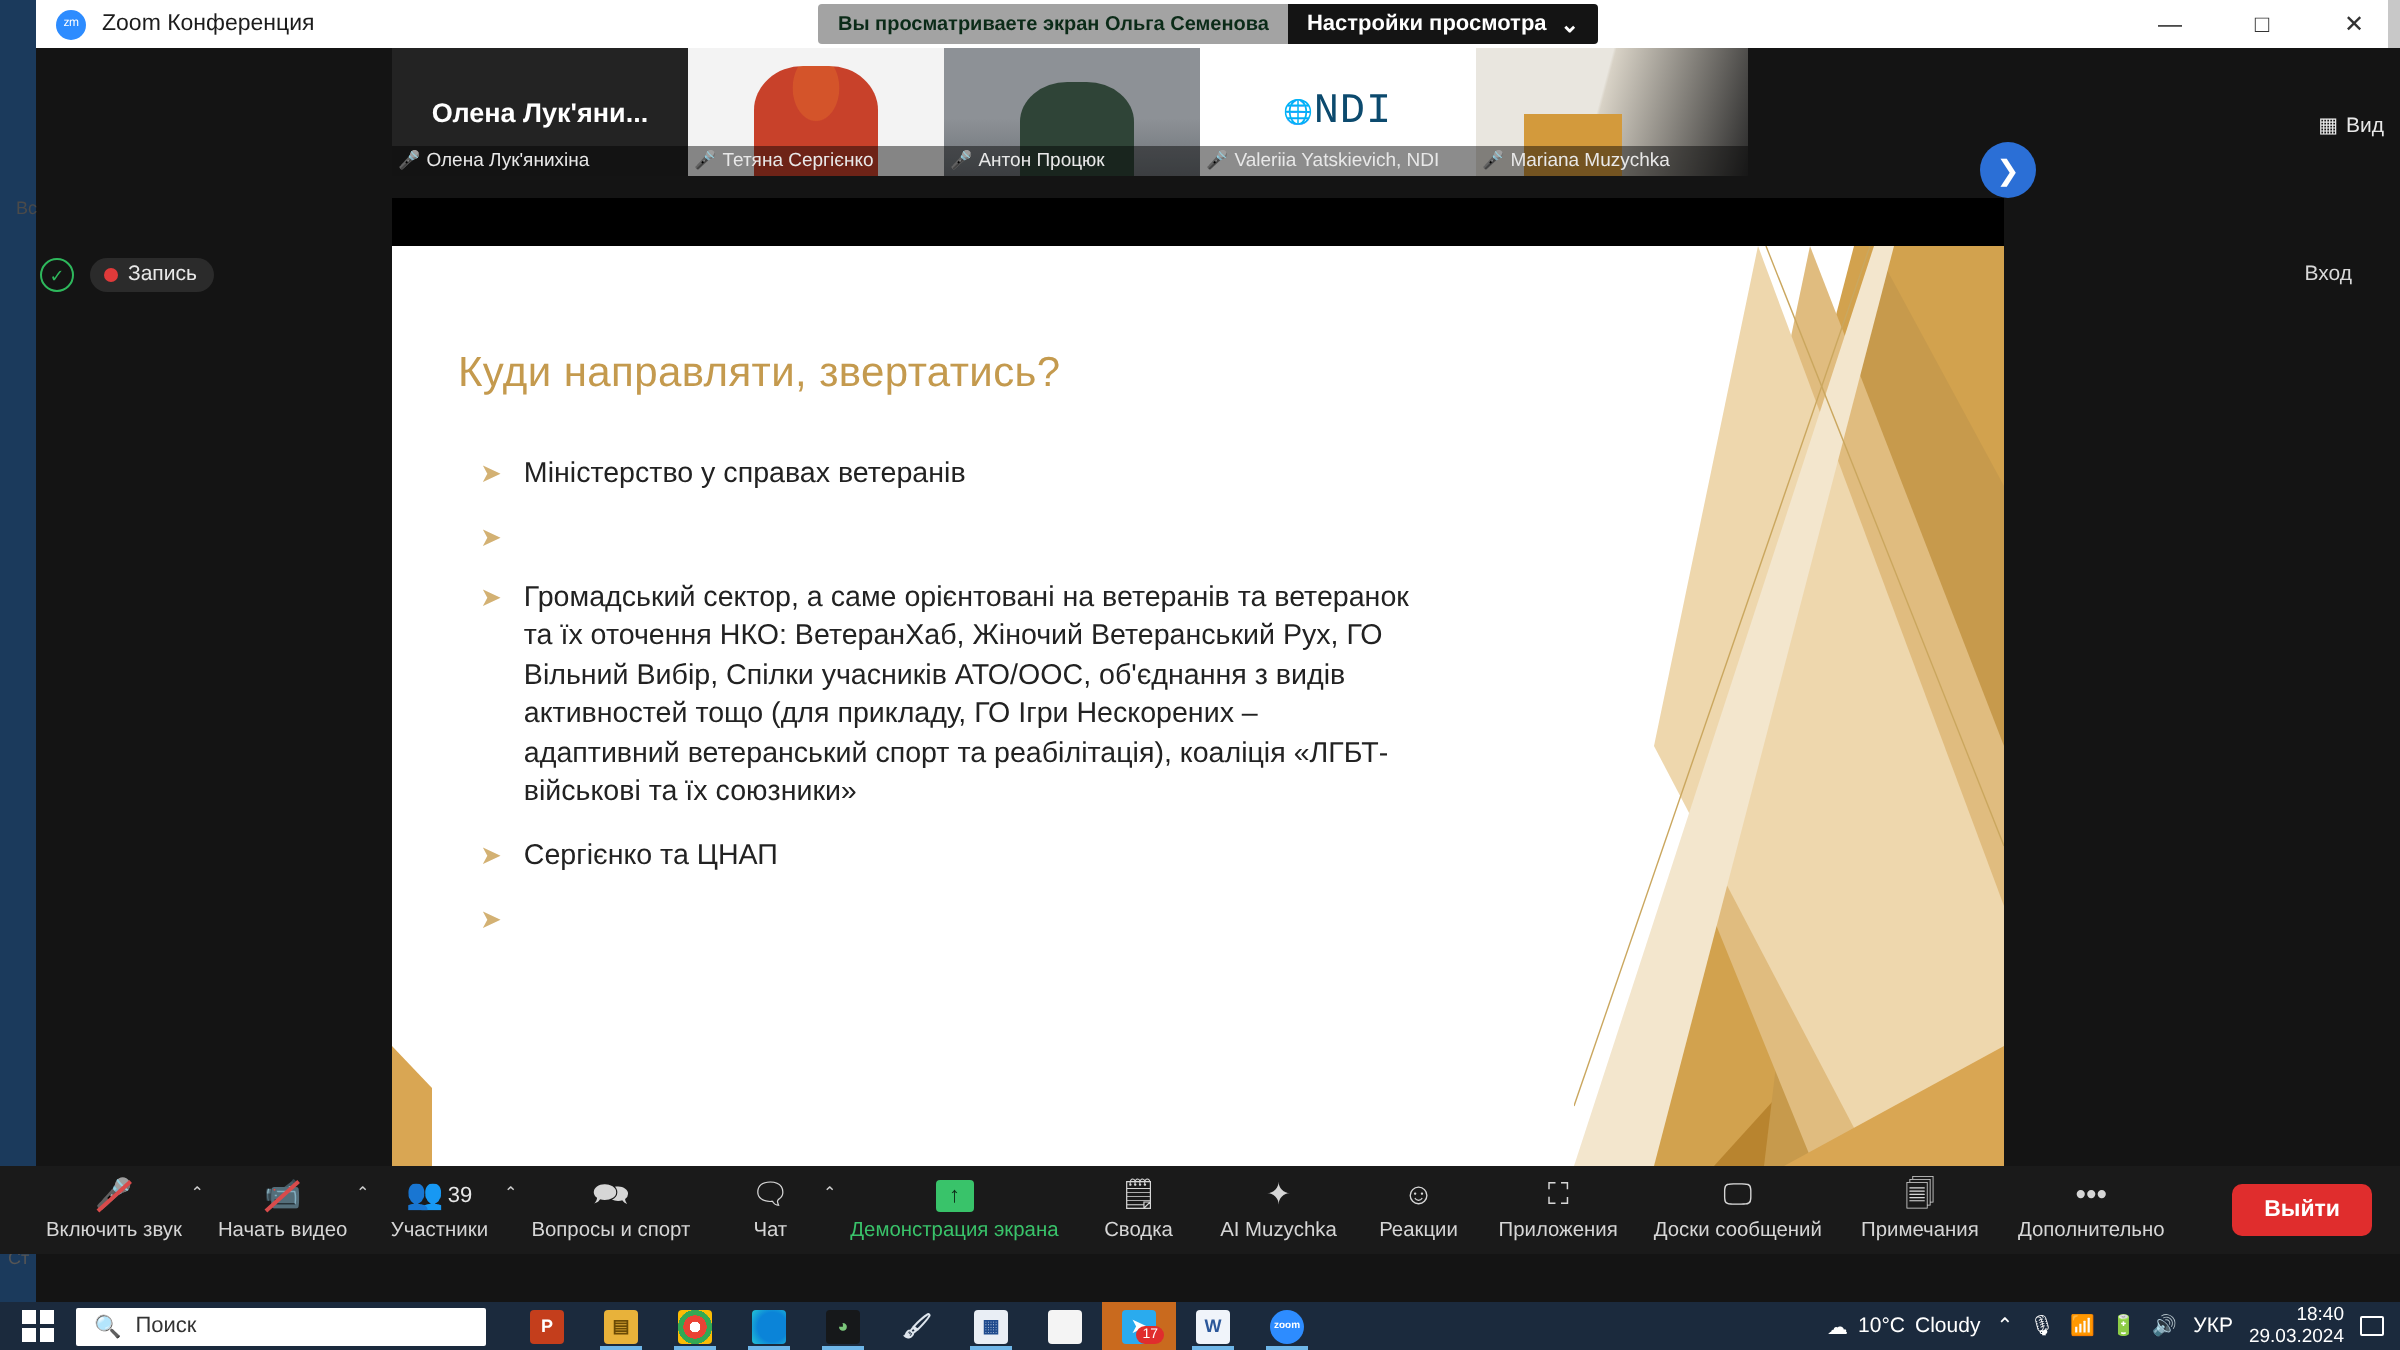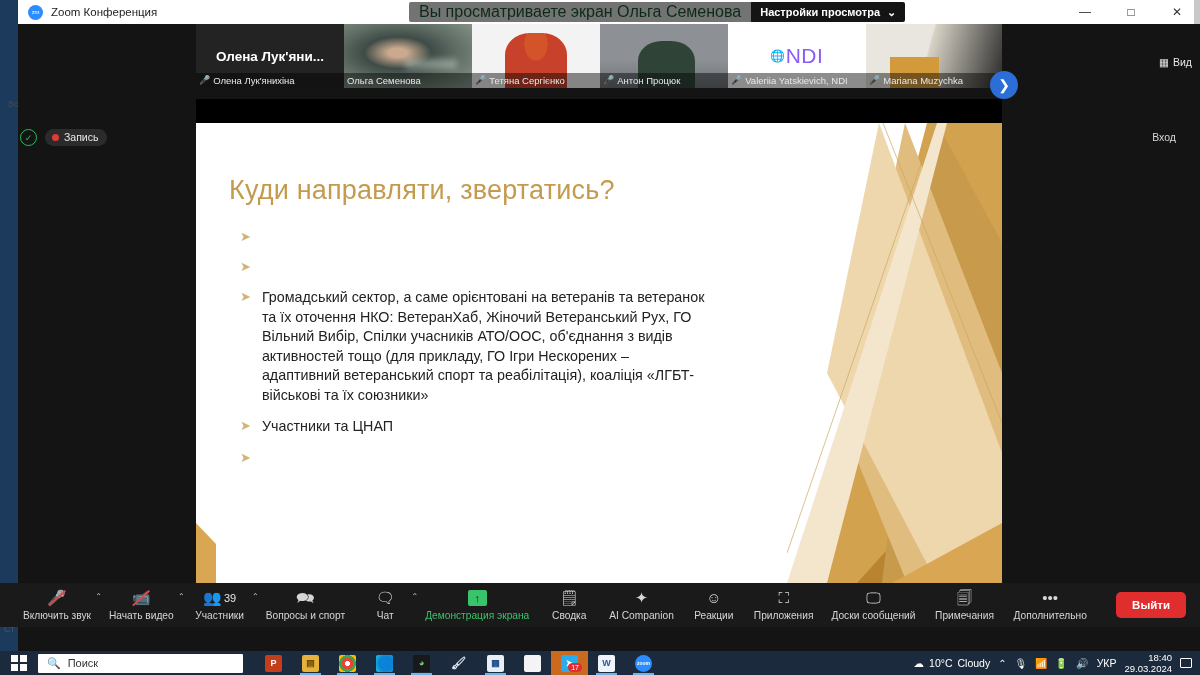--- a/index.html
+++ b/index.html
@@ -21,21 +21,21 @@
     width: 15px; height: 15px; border-radius: 50%; background:#2d8cff;
     color:#fff; font-size:6px; display:flex; align-items:center;
     justify-content:center; margin-left:4px; letter-spacing:-.3px;
   }
   .tb-title { font-size: 11.5px; color:#1c1c1c; margin-left: 8px; }
   .tb-center {
     position:absolute; left:409px; top:2px; height:20px;
     display:flex; align-items:stretch;
   }
   .share-banner {
-    background:#737373; color:#0b2b18; font-size:16px; font-weight:normal;
+    background:#a3a3a3; color:#0b2b18; font-size:10px; font-weight:bold;
     display:flex; align-items:center; padding:0 10px; border-radius:2px 0 0 2px;
     white-space:nowrap;
   }
   .view-settings {
     background:#141414; color:#fff; font-size:11px; font-weight:bold;
     display:flex; align-items:center; gap:7px; padding:0 9px; border-radius:0 2px 2px 0;
   }
   .win-ctrls { position:absolute; right:0; top:0; height:24px; display:flex; }
   .win-btn {
     width:46px; height:24px; display:flex; align-items:center; justify-content:center;
@@ -79,21 +79,21 @@
     background: radial-gradient(ellipse at 50% 20%, #d4542a 0 26%, transparent 27%),
                 linear-gradient(#c8412a 0 100%);
     border-radius:40% 40% 0 0;
   }
   .vid-anton { background:linear-gradient(#8d9196 0 55%, #6d7277 100%); }
   .vid-anton:after{
     content:""; position:absolute; left:30%; top:26%; width:44%; height:74%;
     background:#2f4437; border-radius:42% 42% 0 0;
   }
   .vid-ndi { background:#fff; display:flex; align-items:center; justify-content:center; }
-  .ndi-logo { font-family:Liberation Sans, sans-serif; font-size:21px; color:#8b5cf6; letter-spacing:.5px; }
+  .ndi-logo { font-family:Liberation Mono, monospace; font-size:21px; color:#0c4a6e; letter-spacing:.5px; }
   .ndi-globe { font-size:12px; }
   .vid-mariana { background:linear-gradient(105deg,#e9e6df 0 45%, #d8d2c6 46%, #2b2b2b 100%); }
   .vid-mariana:after{
     content:""; position:absolute; left:18%; top:52%; width:36%; height:48%; background:#d39a3c;
   }
   .next-arrow {
     position:absolute; left:990px; top:47px; width:28px; height:28px; border-radius:50%;
     background:#2b6fd6; color:#fff; display:flex; align-items:center; justify-content:center;
     font-size:14px;
   }
@@ -125,21 +125,21 @@
 
   
   .share-frame {
     position:absolute; left:196px; top:75px; width:806px; height:508px;
     background:#000; padding:24px 0;
   }
   .slide {
     position:relative; width:806px; height:460px; background:#fff; overflow:hidden;
   }
   .slide-title {
-    position:absolute; left:33px; top:52px; font-size:27px; color:#c49a4e;
+    position:absolute; left:33px; top:52px; font-size:21px; color:#c49a4e;
     font-family:"Liberation Sans", sans-serif; letter-spacing:.2px;
   }
   .bullets { position:absolute; left:44px; top:105px; width:468px; }
   .bullet { display:flex; gap:11px; margin-bottom:12px; }
   .bullet-mark { color:#d3b173; font-size:13px; line-height:18px; flex:0 0 auto; }
   .bullet-txt { font-size:14.3px; color:#222; line-height:1.37; }
 
   
   .deco { position:absolute; right:0; top:0; width:215px; height:460px; }
   .tri-left { position:absolute; left:0; bottom:0; width:20px; height:60px; background:#d9a653;
@@ -237,26 +237,20 @@
 
       <div class="tile" style="width:148px">
         <div class="vid vid-olena"></div>
         <div class="tile-bigname">Олена  Лук'яни...</div>
         <div class="tile-name">
           <span class="mic-off">🎤</span>
           <span>Олена Лук'янихіна</span>
         </div>
       </div>
 
-      <div class="tile active" style="width:128px">
-        <div class="vid vid-olga"></div>
-        <div class="tile-name">
-          <span>Ольга Семенова</span>
-        </div>
-      </div>
 
       <div class="tile" style="width:128px">
         <div class="vid vid-tetiana"></div>
         <div class="tile-name">
           <span class="mic-off">🎤</span>
           <span>Тетяна Сергієнко</span>
         </div>
       </div>
 
       <div class="tile" style="width:128px">
@@ -320,31 +314,32 @@
           <line x1="96" y1="0" x2="215" y2="300" stroke="#caa75f" stroke-width="0.7"></line>
         </svg>
 
         <div class="tri-left"></div>
 
         <div class="slide-title">Куди направляти, звертатись?</div>
 
         <div class="bullets">
           <div class="bullet">
             <span class="bullet-mark">➤</span>
+            <span class="bullet-txt">Міністерство у справах ветеранів</span>
           </div>
           <div class="bullet">
             <span class="bullet-mark">➤</span>
           </div>
           <div class="bullet">
             <span class="bullet-mark">➤</span>
             <span class="bullet-txt">Громадський сектор, а саме орієнтовані на ветеранів та ветеранок та їх оточення НКО: ВетеранХаб, Жіночий Ветеранський Рух, ГО Вільний Вибір, Спілки учасників АТО/ООС, об'єднання з видів активностей тощо (для прикладу, ГО Ігри Нескорених – адаптивний ветеранський спорт та реабілітація), коаліція «ЛГБТ-військові та їх союзники»</span>
           </div>
           <div class="bullet">
             <span class="bullet-mark">➤</span>
-            <span class="bullet-txt">Участники та ЦНАП</span>
+            <span class="bullet-txt">Сергієнко та ЦНАП</span>
           </div>
           <div class="bullet">
             <span class="bullet-mark">➤</span>
           </div>
         </div>
       </div>
     </div>
 
     <div class="toolbar">
 
@@ -386,21 +381,21 @@
         <span class="tb-lab green">Демонстрация экрана</span>
       </div>
 
       <div class="tb-item">
         <span class="tb-ico">🗒</span>
         <span class="tb-lab">Сводка</span>
       </div>
 
       <div class="tb-item" style="min-width:78px">
         <span class="tb-ico">✦</span>
-        <span class="tb-lab">AI Companion</span>
+        <span class="tb-lab">AI Muzychka</span>
       </div>
 
       <div class="tb-item">
         <span class="tb-ico">☺</span>
         <span class="tb-lab">Реакции</span>
       </div>
 
       <div class="tb-item" style="min-width:74px">
         <span class="tb-ico">⛶</span>
         <span class="tb-lab">Приложения</span>

